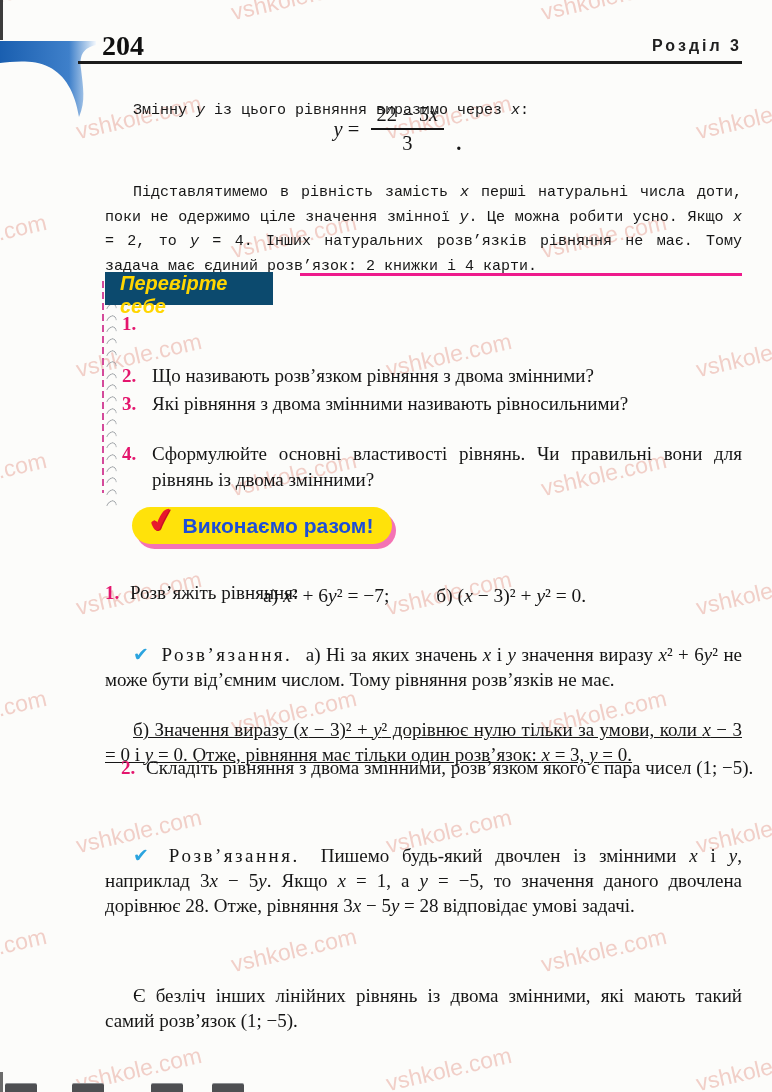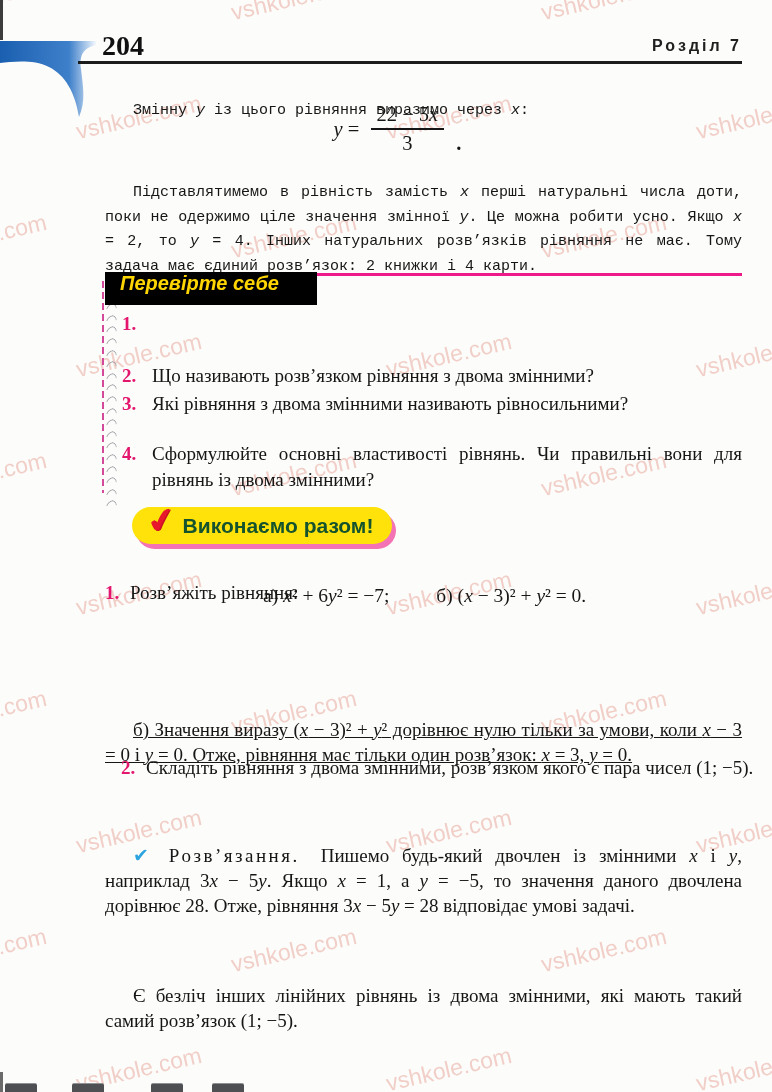--- a/index.html
+++ b/index.html
@@ -30,22 +30,22 @@
 
   .formula { position:absolute; left:105px; top:103px; width:637px; text-align:center; font-size:20.5px; }
   .formula-inner { display:inline-block; transform:translateX(-26px); }
   .f-lhs { vertical-align:middle; }
   .frac { display:inline-block; vertical-align:middle; text-align:center; margin-left:6px; }
   .frac .fnum { display:block; border-bottom:2px solid #161616; padding:0 6px 2px; }
   .frac .fden { display:block; padding-top:2px; }
   .f-dot { vertical-align:bottom; margin-left:7px; font-weight:bold; }
 
   .check-banner {
-    position:absolute; left:105px; top:272px; width:212px; height:33px;
-    background:#000000; z-index:2;
+    position:absolute; left:105px; top:272px; width:168px; height:33px;
+    background:#0c4a6e; z-index:2;
   }
   .check-banner .bt {
     display:block; padding-left:15px; line-height:32px;
     font:bold italic 20px "Liberation Sans", sans-serif; color:#ffd600;
   }
   .pink-divider { position:absolute; left:300px; top:273px; width:442px; height:3px; background:#ee1a8c; }
 
   .spiral-line {
     position:absolute; left:102px; top:281px; width:2.4px; height:212px;
     background:repeating-linear-gradient(to bottom,#d44a9b 0 7px, rgba(0,0,0,0) 7px 11px);
@@ -64,21 +64,21 @@
   .together-banner {
     position:absolute; left:132px; top:507px; width:260px; height:37px;
     background:#ffe20a; border-radius:19px;
     box-shadow:4px 5px 0 #f473b4;
   }
   .pill-check {
     position:absolute; left:15px; top:-7px; font-size:34px; font-weight:bold; color:#e8182c;
     transform:rotate(-12deg); font-family:"DejaVu Sans", sans-serif; text-shadow:1px 1px 0 #c81024;
   }
   .pill-label { display:block; text-align:center; padding-left:32px;
-    font:bold 21px "Liberation Sans", sans-serif; line-height:37px; color:#14532d; }
+    font:bold 21px "Liberation Sans", sans-serif; line-height:37px; color:#1d4ed8; }
 
   .tasknum { color:#e4156d; font-weight:bold; margin-right:6px; }
   .eq-line { position:absolute; left:222px; top:585px; font-size:19.5px;padding-left:41px; }
   .eq-a { margin-right:42px; }
   .check-blue { color:#2ba4df; font-family:"DejaVu Sans", sans-serif; font-weight:bold; margin-right:7px; }
   .sol-label { letter-spacing:2.5px; margin-right:8px; }
 
   .brect { position:absolute; top:1083px; height:10px; width:32px; background:#4e4f52;
            border-radius:2px; border-top:1.5px solid #8e9194; }
 </style>
@@ -130,21 +130,21 @@
         <stop offset="0.72" stop-color="#3f80ca"></stop>
         <stop offset="0.92" stop-color="#bcd4ee"></stop>
         <stop offset="1" stop-color="#f4f8fd"></stop>
       </linearGradient>
     </defs>
     <path d="M0 1 H96 V5 C84 8 79 14 81 29 C83 47 86 61 79 77 C75 52 65 35 49 27 C33 19 12 22 0 23 Z" fill="url(#swg)"></path>
   </svg>
 
   <div class="header-rule"></div>
   <div class="page-num">204</div>
-  <div class="chapter">Розділ 7</div>
+  <div class="chapter">Розділ 3</div>
 
   <p class="par sans indent" style="top:84px;">Змінну <i>y</i> із цього рівняння виразимо через <i>x</i>:</p>
 
   <div class="formula">
     <span class="formula-inner">
       <span class="f-lhs"><i>y</i> =</span>
       <span class="frac">
         <span class="fnum">22 − 5<i>x</i></span>
         <span class="fden">3</span>
       </span>
@@ -207,20 +207,25 @@
   <p class="par serifp" style="top:561px;">
     <span class="tasknum">1.</span>
     <span>Розв’яжіть рівняння:</span>
   </p>
 
   <div class="eq-line">
     <span class="eq-a">а) <i>x</i>² + 6<i>y</i>² = −7;</span>
     <span>б) (<i>x</i> − 3)² + <i>y</i>² = 0.</span>
   </div>
 
+  <p class="par serifp indent" style="top:623px;">
+    <span class="check-blue">✔</span>
+    <span class="sol-label">Розв’язання.</span>
+    <span>а) Ні за яких значень <i>x</i> і <i>y</i> значення виразу <i>x</i>² + 6<i>y</i>² не може бути від’ємним числом. Тому рівняння розв’язків не має.</span>
+  </p>
 
   <p class="par serifp indent" style="top:698px;text-decoration:underline;">б) Значення виразу (<i>x</i> − 3)² + <i>y</i>² дорівнює нулю тільки за умови, коли <i>x</i> − 3 = 0 і <i>y</i> = 0. Отже, рівняння має тільки один розв’язок: <i>x</i> = 3, <i>y</i> = 0.</p>
 
   <p class="par serifp" style="top:736px;margin-left:16px;">
     <span class="tasknum">2.</span>
     <span>Складіть рівняння з двома змінними, розв’язком якого є пара чисел (1; −5).</span>
   </p>
 
   <p class="par serifp indent" style="top:824px;">
     <span class="check-blue">✔</span>

